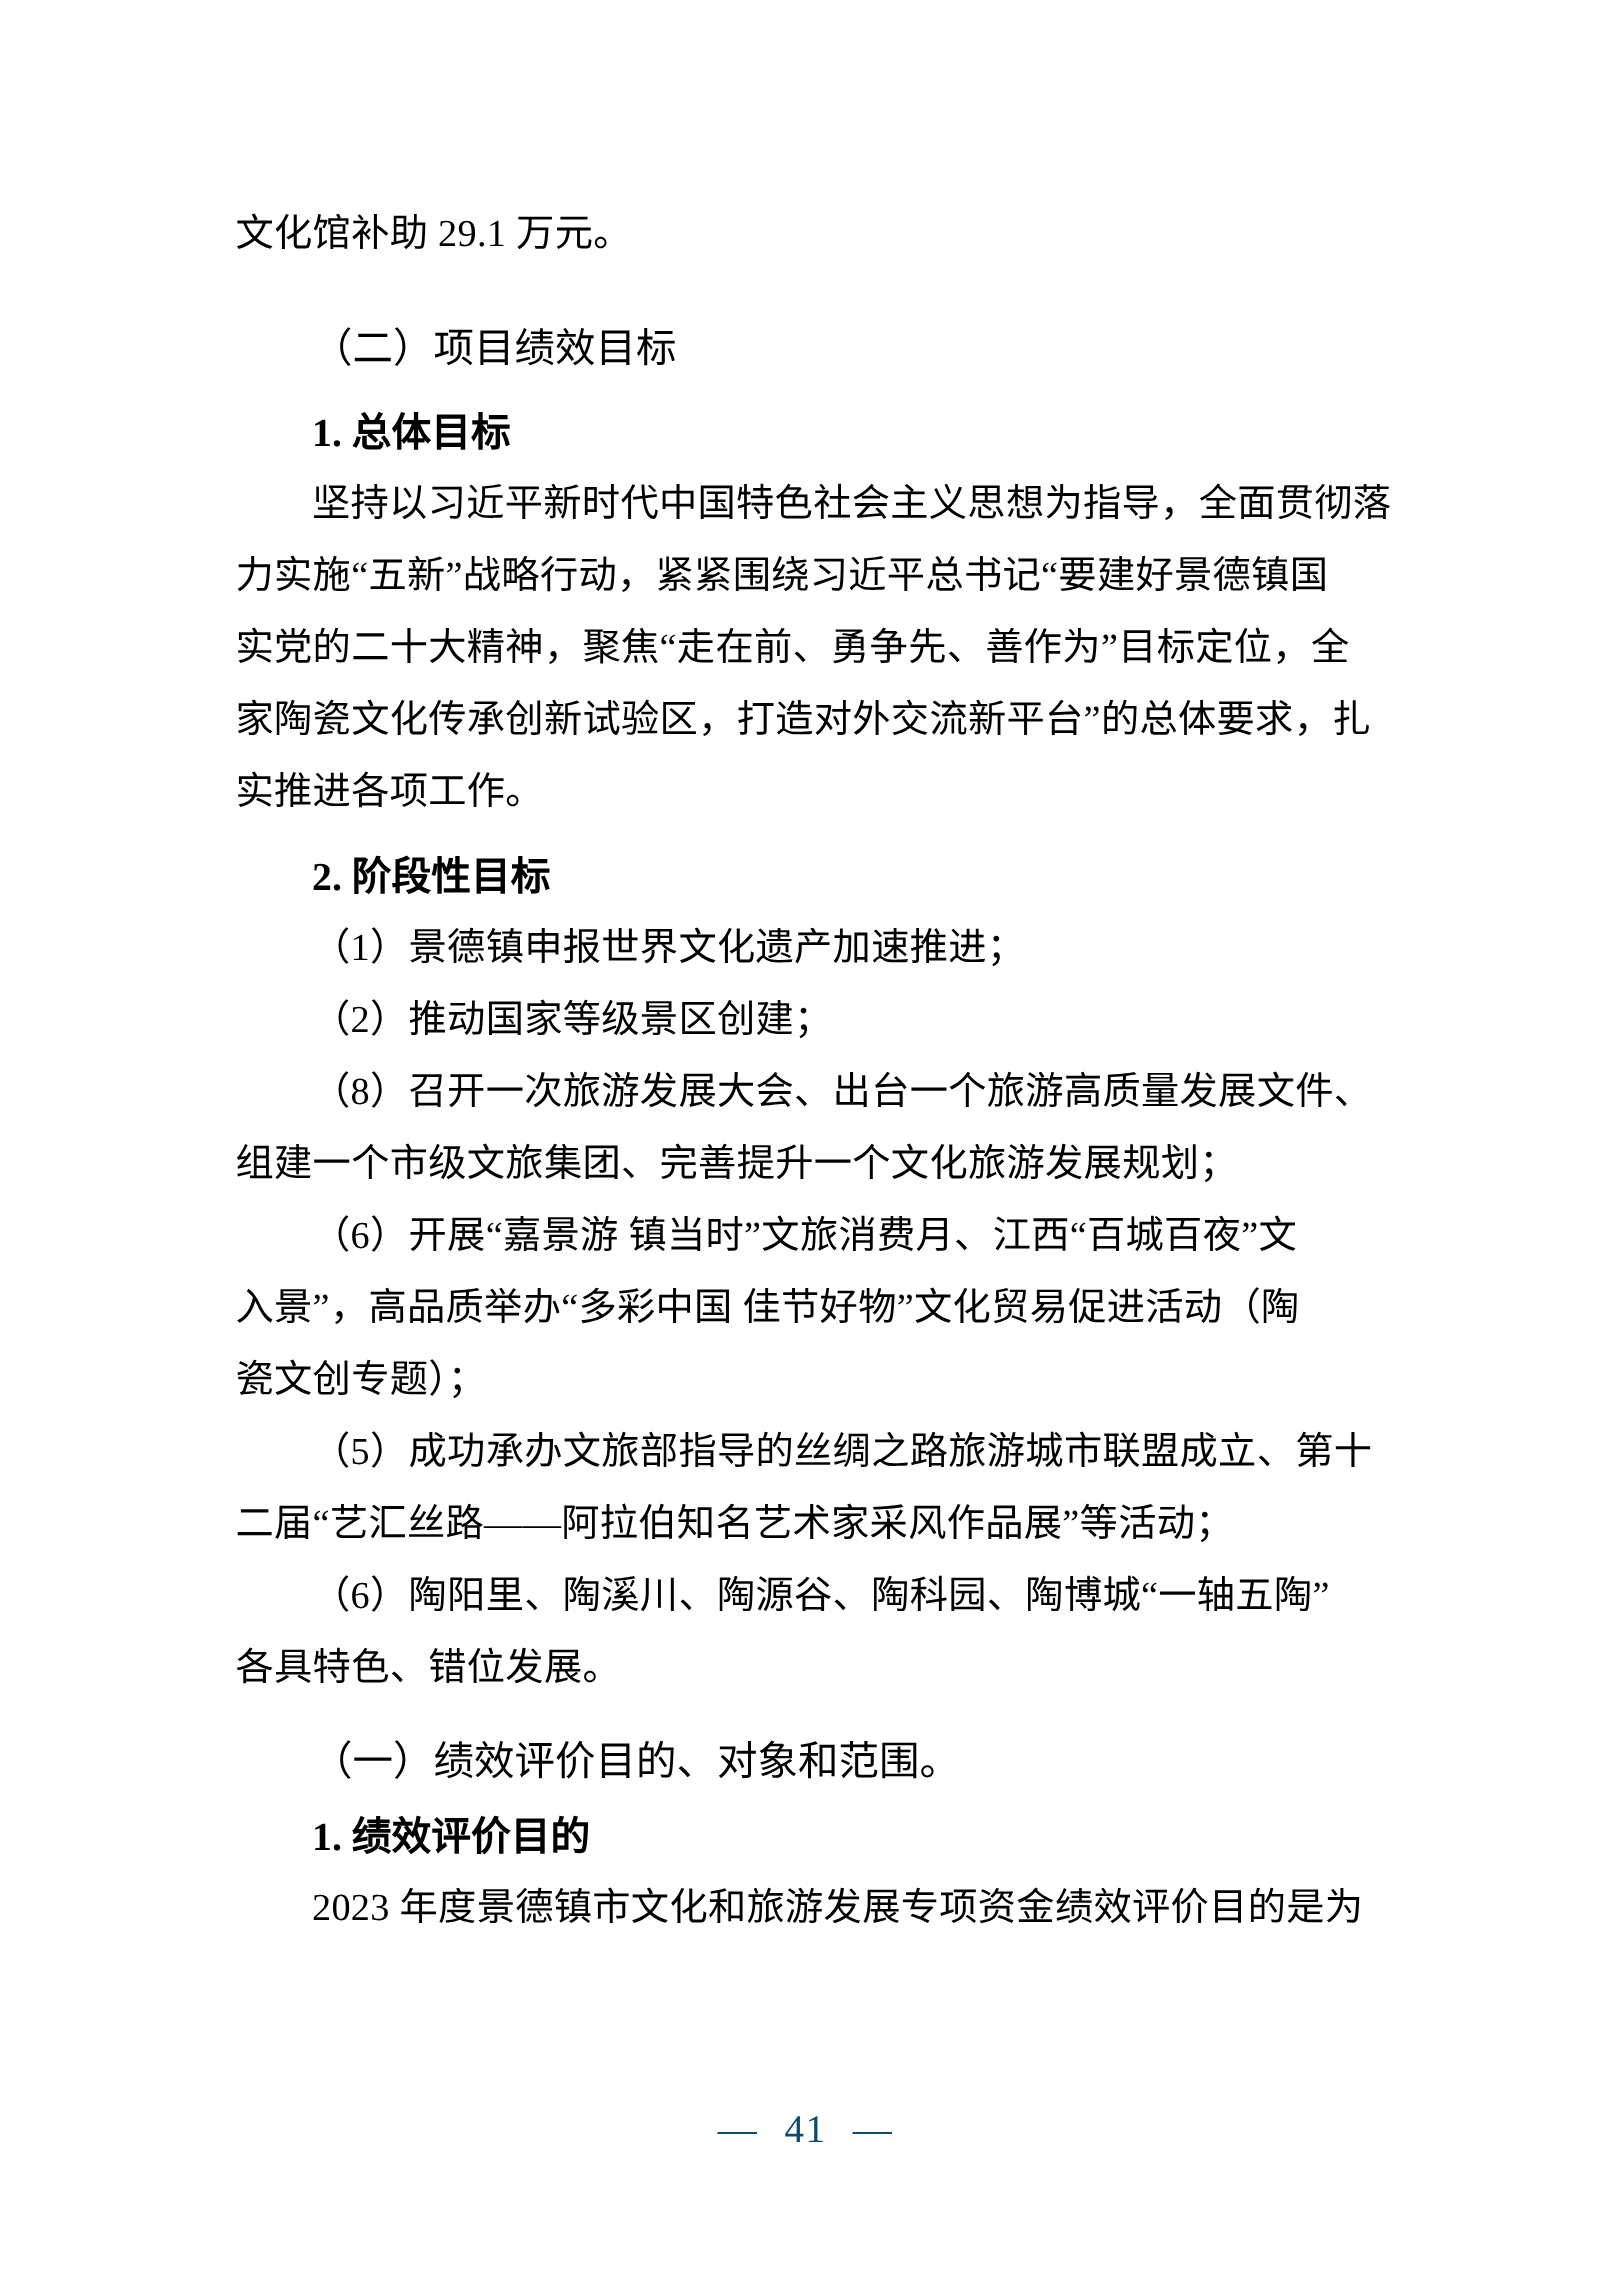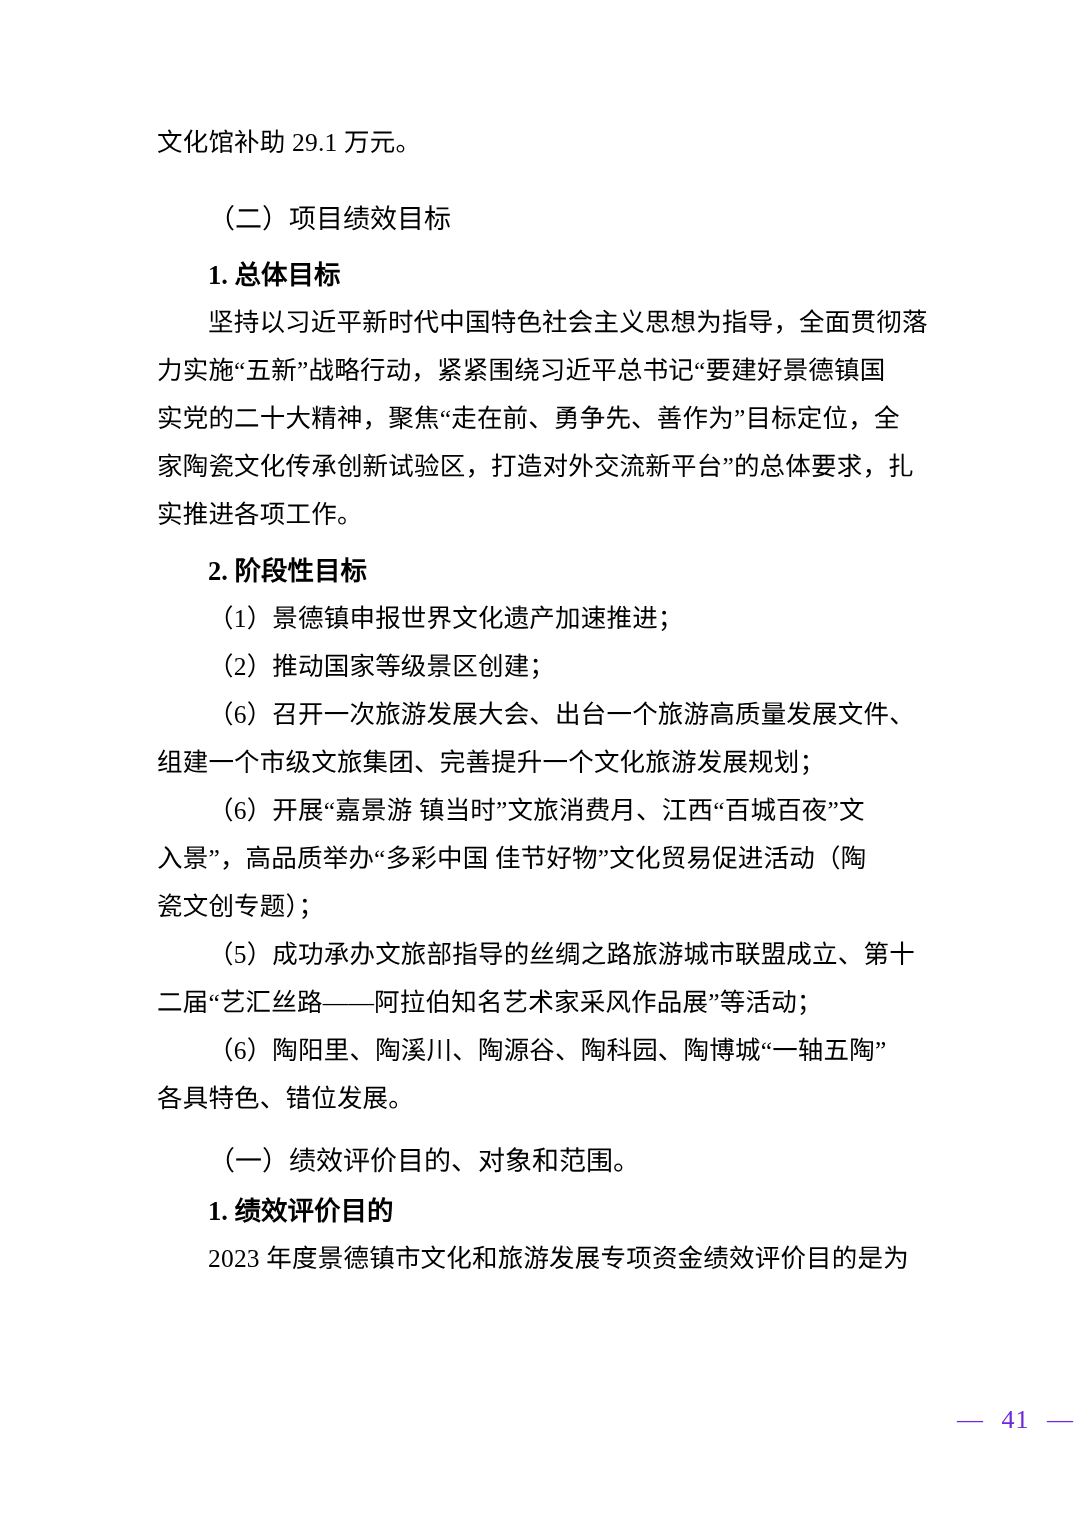--- a/index.html
+++ b/index.html
@@ -6,21 +6,21 @@
   .page {
     position:relative;
     width:1074px; height:1520px;
     background:#ffffff;
     color:#000000;
     font-family:"Liberation Serif","DejaVu Serif",serif;
     overflow:hidden;
   }
   .content {
     position:absolute;
-    left:157px; top:119px;
+    left:157px; top:132px;
     width:764px;
   }
   .b {
     font-size:25.5px;
     line-height:48px;
     white-space:nowrap;
     letter-spacing:0.2px;
   }
   .ind { text-indent:51px; }
   .h2 {
@@ -46,24 +46,24 @@
     font-weight:700;
     line-height:50px;
     text-indent:48px;
     white-space:nowrap;
     margin-top:16px;
     font-family:"Liberation Sans","DejaVu Sans",sans-serif;
   }
   .footer {
     position:absolute;
     left:0; right:0; top:1404px;
-    text-align:right;
+    text-align:center;
     font-size:26px;
     line-height:32px;
-    color:#6d28d9;
+    color:#0c4a6e;
     word-spacing:10px;
     letter-spacing:1px;
   }
 </style>
 </head>
 <body>
 
 <div class="page">
   <div class="content">
 
@@ -76,21 +76,21 @@
     <div class="b ind">坚持以习近平新时代中国特色社会主义思想为指导，全面贯彻落</div>
     <div class="b">力实施“五新”战略行动，紧紧围绕习近平总书记“要建好景德镇国</div>
     <div class="b">实党的二十大精神，聚焦“走在前、勇争先、善作为”目标定位，全</div>
     <div class="b">家陶瓷文化传承创新试验区，打造对外交流新平台”的总体要求，扎</div>
     <div class="b">实推进各项工作。</div>
 
     <div class="h3">2. 阶段性目标</div>
 
     <div class="b ind">（1）景德镇申报世界文化遗产加速推进；</div>
     <div class="b ind">（2）推动国家等级景区创建；</div>
-    <div class="b ind">（6）召开一次旅游发展大会、出台一个旅游高质量发展文件、</div>
+    <div class="b ind">（8）召开一次旅游发展大会、出台一个旅游高质量发展文件、</div>
     <div class="b">组建一个市级文旅集团、完善提升一个文化旅游发展规划；</div>
     <div class="b ind">（6）开展“嘉景游 镇当时”文旅消费月、江西“百城百夜”文</div>
     <div class="b">入景”，高品质举办“多彩中国 佳节好物”文化贸易促进活动（陶</div>
     <div class="b">瓷文创专题）；</div>
     <div class="b ind">（5）成功承办文旅部指导的丝绸之路旅游城市联盟成立、第十</div>
     <div class="b">二届“艺汇丝路——阿拉伯知名艺术家采风作品展”等活动；</div>
     <div class="b ind">（6）陶阳里、陶溪川、陶源谷、陶科园、陶博城“一轴五陶”</div>
     <div class="b">各具特色、错位发展。</div>
 
 

